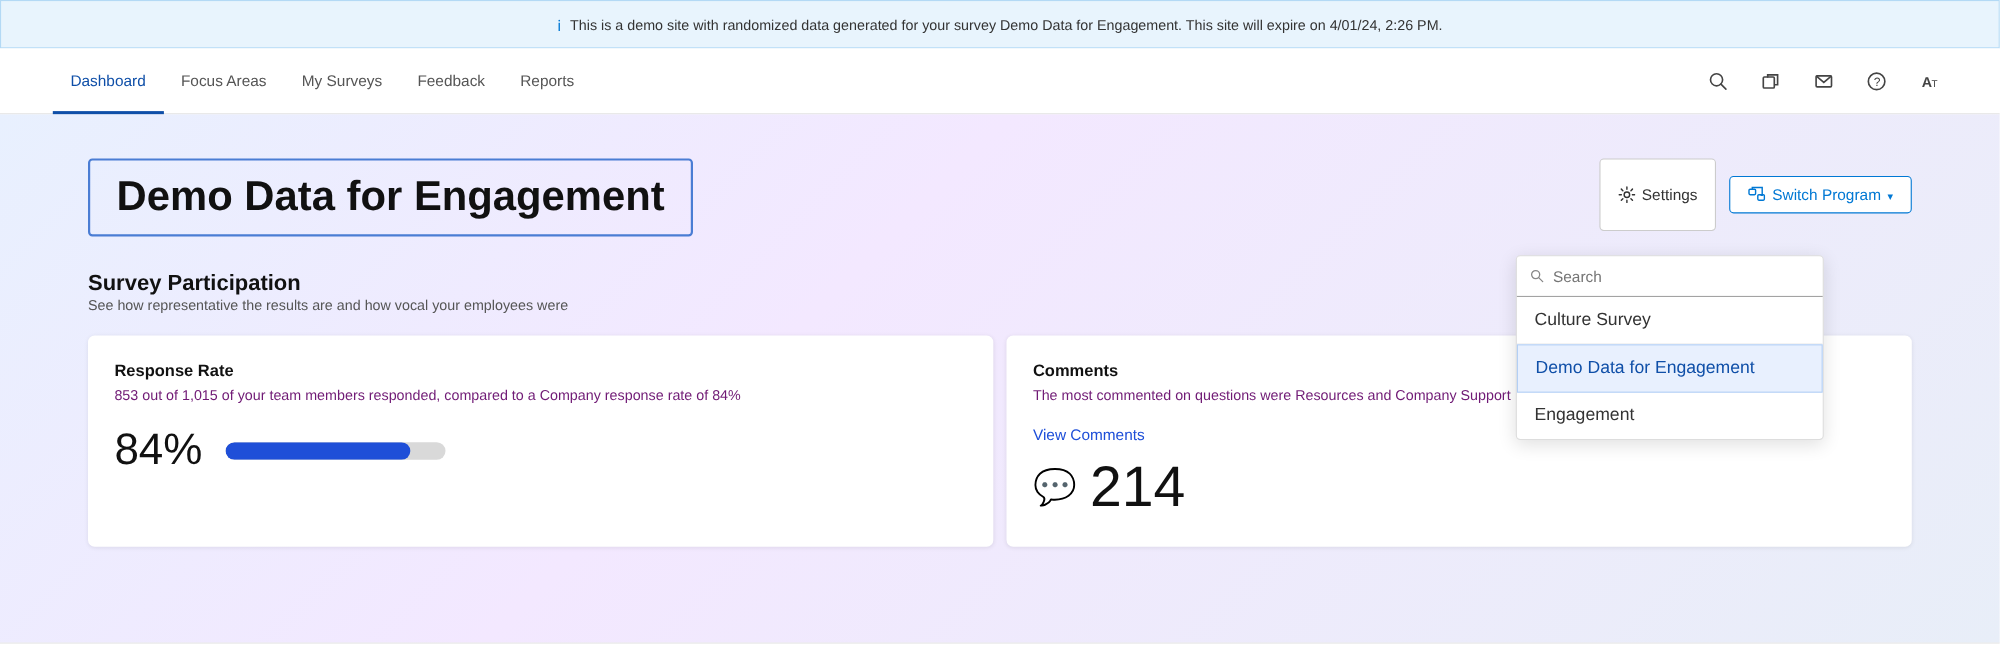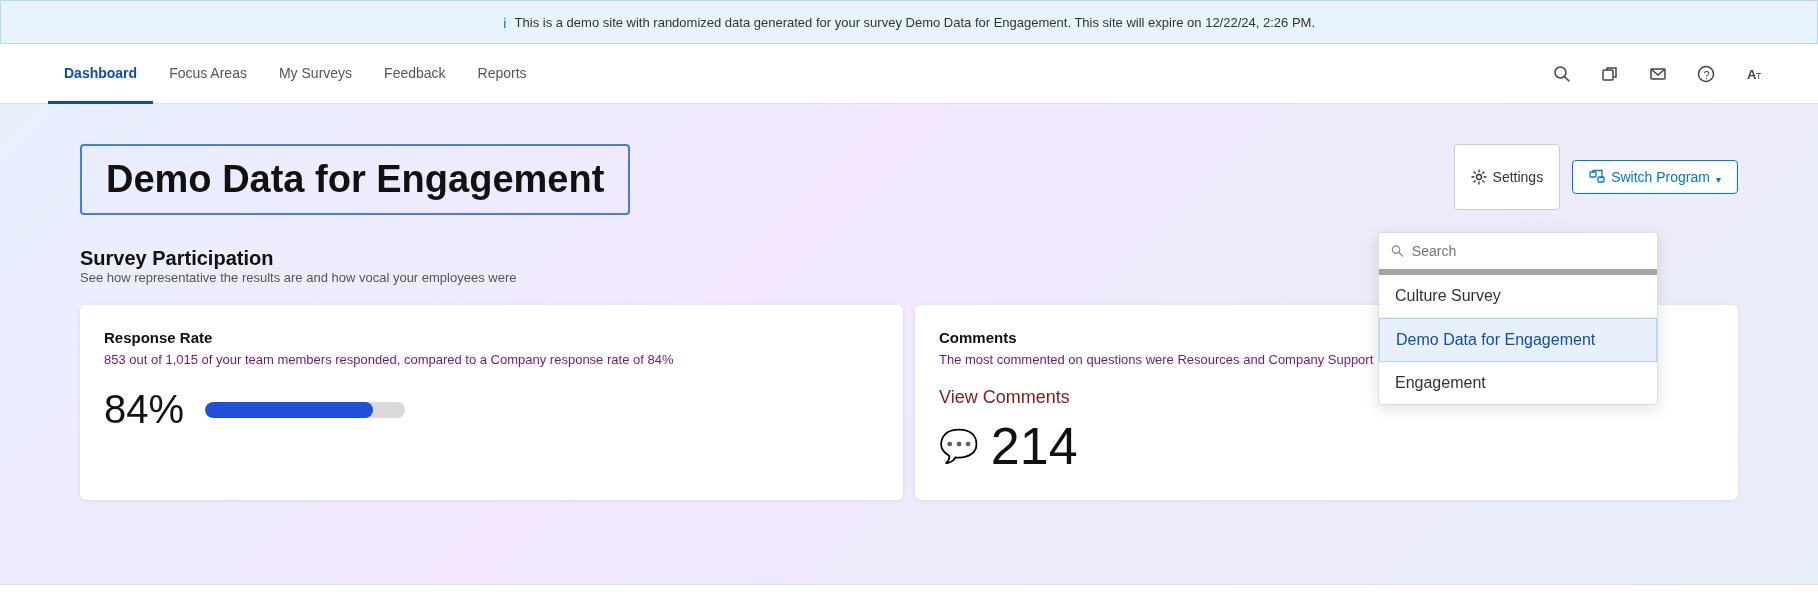--- a/index.html
+++ b/index.html
@@ -49,21 +49,21 @@
       color: #555;
       cursor: pointer;
       border-bottom: 3px solid transparent;
       position: relative;
       top: 1px;
       text-decoration: none;
     }
     .nav-tab.active {
       color: #0f4fa8;
       border-bottom: 3px solid #0f4fa8;
-      font-weight: 700;
+      font-weight: 400;
     }
     .header-icons {
       display: flex;
       align-items: center;
       gap: 16px;
     }
     .header-icon-btn {
       background: none;
       border: none;
       cursor: pointer;
@@ -142,21 +142,21 @@
       right: 80px;
       width: 280px;
       background: #fff;
       border: 1px solid #ddd;
       border-radius: 4px;
       box-shadow: 0 4px 16px rgba(0,0,0,0.12);
       z-index: 100;
     }
     .dropdown-search {
       padding: 10px 12px;
-      border-bottom: 6px solid #a3a3a3;
+      border-bottom: 1px solid #a3a3a3;
       display: flex;
       align-items: center;
       gap: 8px;
     }
     .dropdown-search input {
       border: none;
       outline: none;
       font-size: 14px;
       width: 100%;
       color: #666;
@@ -249,22 +249,22 @@
     .comment-icon {
       font-size: 32px;
       color: #4a7dd4;
     }
     .comment-count {
       font-size: 52px;
       font-weight: 300;
       color: #111;
     }
     .view-comments-link {
-      color: #7f1d1d;
-      font-size: 18px;
+      color: #1d4ed8;
+      font-size: 14px;
       cursor: pointer;
       text-decoration: none;
     }
 
     
     .bottom-hint {
       background: #fff;
       border-top: 1px solid #e0e0e0;
       padding: 6px 80px;
       font-size: 12px;
@@ -272,21 +272,21 @@
       height: 30px;
       display: flex;
       align-items: center;
     }
   </style>
 </head>
 <body>
 
 <div class="demo-banner">
   <span class="info-icon">ℹ</span>
-  <span>This is a demo site with randomized data generated for your survey Demo Data for Engagement. This site will expire on 12/22/24, 2:26 PM.</span>
+  <span>This is a demo site with randomized data generated for your survey Demo Data for Engagement. This site will expire on 4/01/24, 2:26 PM.</span>
 </div>
 
 <div class="header">
   <div class="nav-tabs">
     <a class="nav-tab active">
       <span>Dashboard</span>
     </a>
     <a class="nav-tab">
       <span>Focus Areas</span>
     </a>

